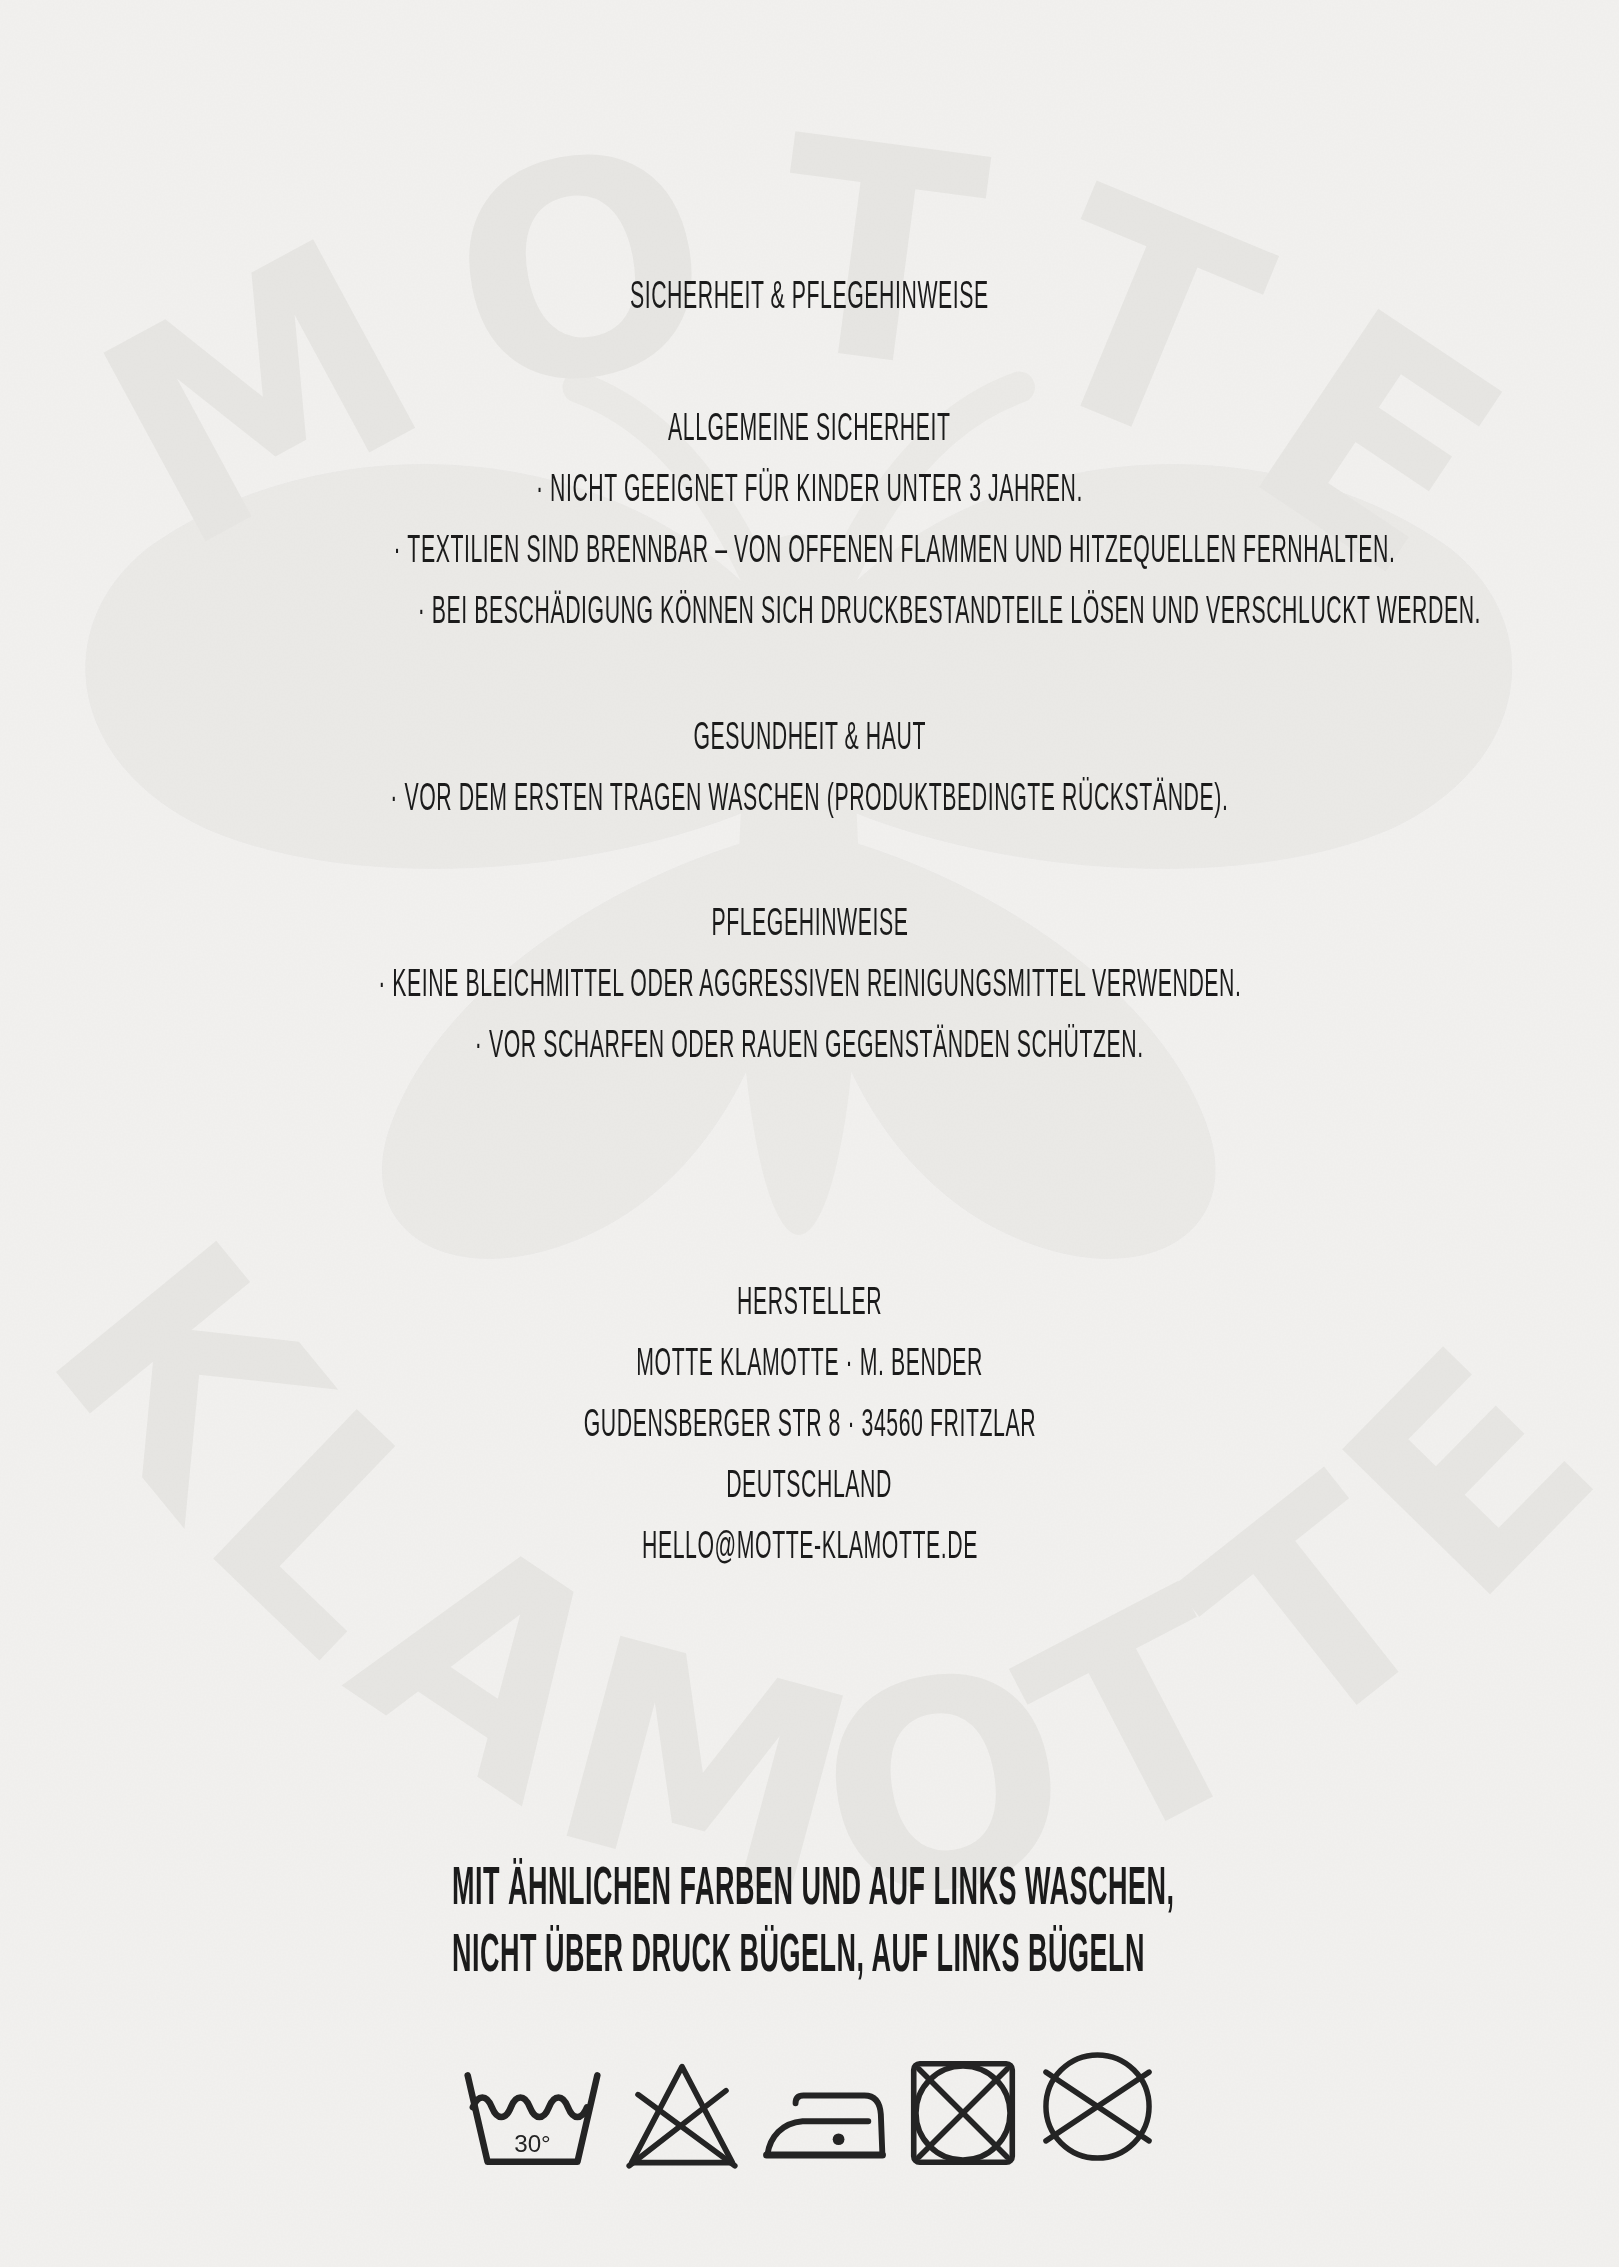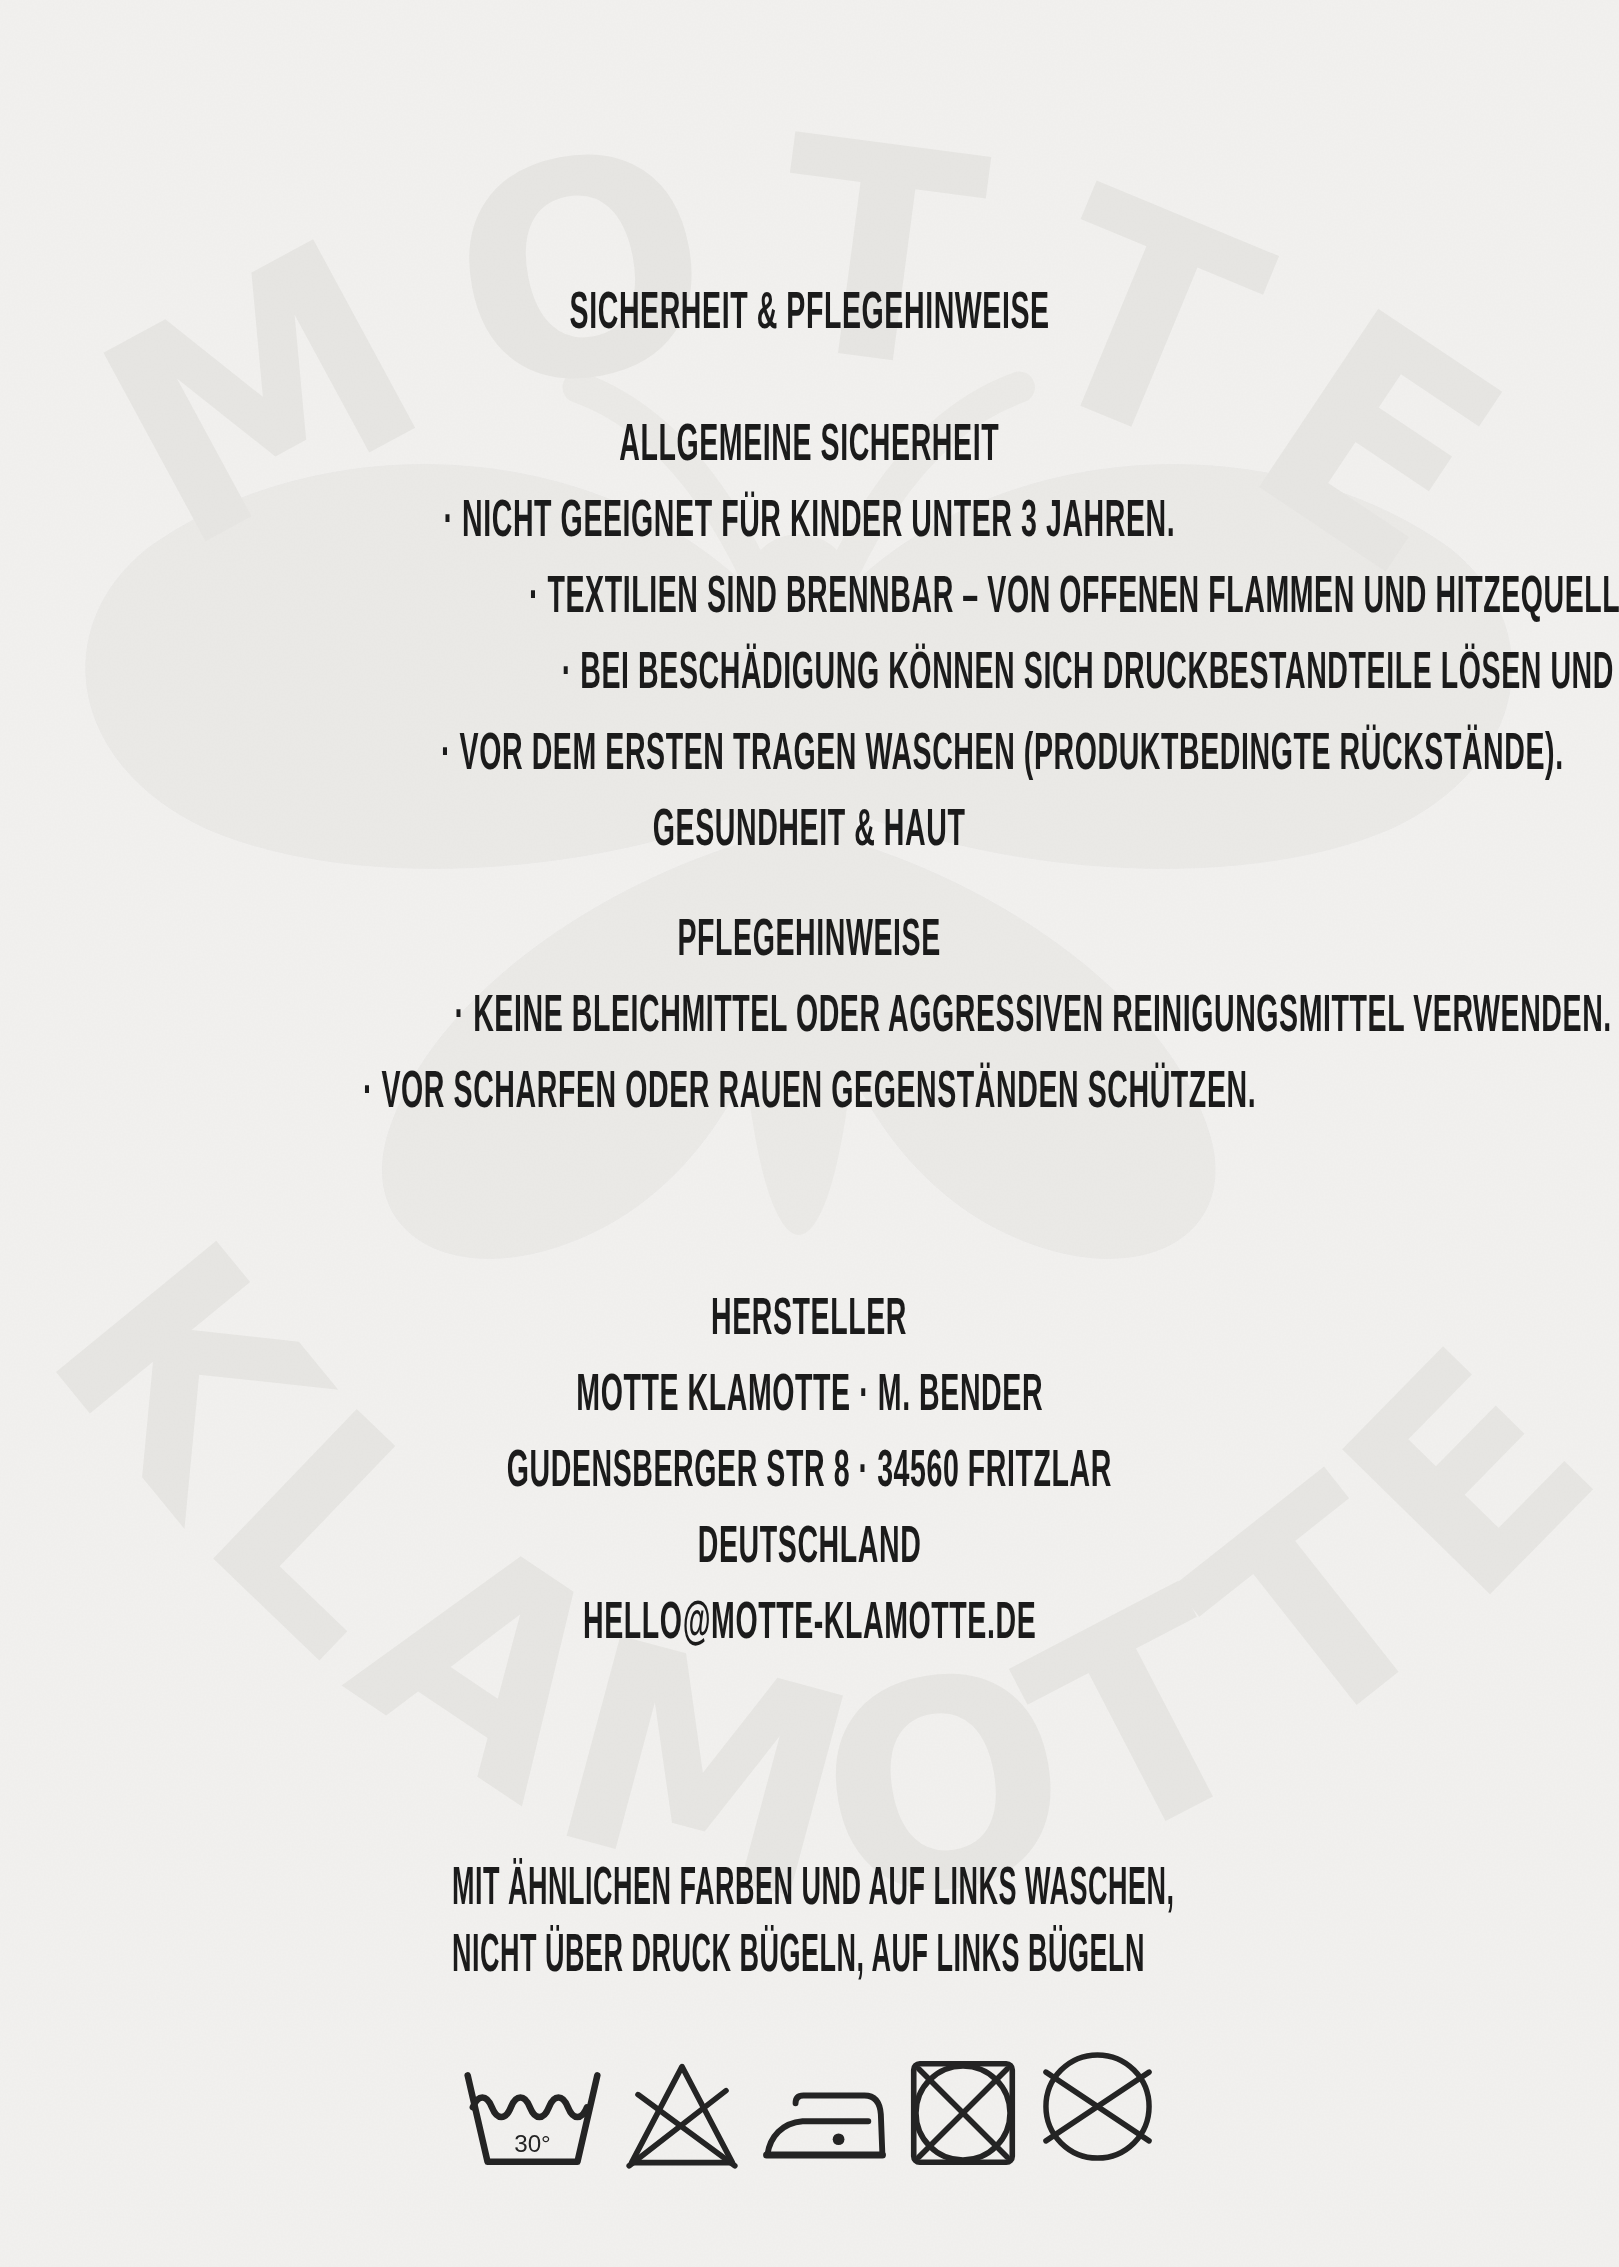--- a/index.html
+++ b/index.html
@@ -7,26 +7,25 @@
     position:relative;
     width:1619px;height:2267px;
     background:#f2f1ef;
     overflow:hidden;
     font-family:"Liberation Sans", sans-serif;
     color:#1b1b1b;
   }
   .bg-svg{position:absolute;inset:0;width:100%;height:100%;}
   .block{position:absolute;left:0;width:100%;}
   .line{
-    font-weight:700;
-    font-size:51px;
+    font-weight:400;
+    font-size:38px;
     line-height:61px;
     white-space:nowrap;
     text-align:center;
-    margin-top:15px;
   }
   .cond{
     display:inline-block;
     transform:scaleX(0.56);
     transform-origin:50% 50%;
     letter-spacing:1px;
   }
   .note-block{position:absolute;left:452px;top:1852px;}
   .note-line{
     font-weight:700;
@@ -93,22 +92,22 @@
   </div>
 
   <div class="block" style="top:397px">
     <div class="line"><span class="cond">ALLGEMEINE SICHERHEIT</span></div>
     <div class="line"><span class="cond">· NICHT GEEIGNET FÜR KINDER UNTER 3 JAHREN.</span></div>
     <div class="line"><span class="cond">· TEXTILIEN SIND BRENNBAR – VON OFFENEN FLAMMEN UND HITZEQUELLEN FERNHALTEN.</span></div>
     <div class="line"><span class="cond">· BEI BESCHÄDIGUNG KÖNNEN SICH DRUCKBESTANDTEILE LÖSEN UND VERSCHLUCKT WERDEN.</span></div>
   </div>
 
   <div class="block" style="top:706px">
+    <div class="line"><span class="cond">GESUNDHEIT &amp; HAUT</span></div>
     <div class="line"><span class="cond">· VOR DEM ERSTEN TRAGEN WASCHEN (PRODUKTBEDINGTE RÜCKSTÄNDE).</span></div>
-    <div class="line"><span class="cond">GESUNDHEIT &amp; HAUT</span></div>
   </div>
 
   <div class="block" style="top:892px">
     <div class="line"><span class="cond">PFLEGEHINWEISE</span></div>
     <div class="line"><span class="cond">· KEINE BLEICHMITTEL ODER AGGRESSIVEN REINIGUNGSMITTEL VERWENDEN.</span></div>
     <div class="line"><span class="cond">· VOR SCHARFEN ODER RAUEN GEGENSTÄNDEN SCHÜTZEN.</span></div>
   </div>
 
   <div class="block" style="top:1271px">
     <div class="line"><span class="cond">HERSTELLER</span></div>

